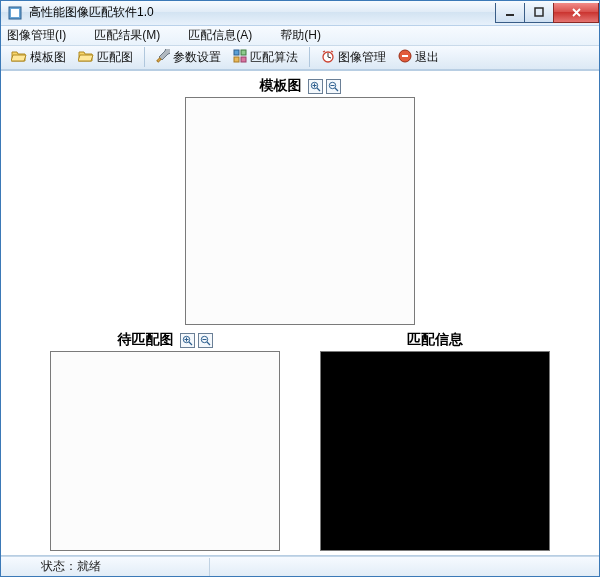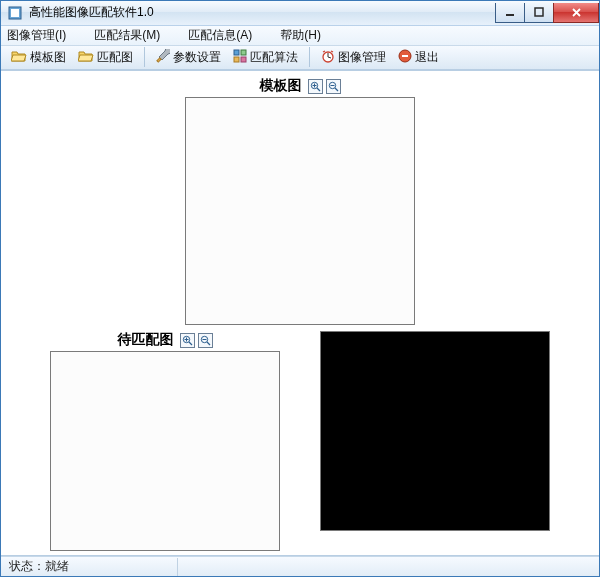--- a/index.html
+++ b/index.html
@@ -127,21 +127,21 @@
   .pane-box.small { width: 230px; height: 200px; }
   .pane-box.black { background: #000; }
   .statusbar {
     height: 22px;
     background: linear-gradient(#f6faff, #e2edf7);
     display: flex;
     align-items: center;
     border-top: 1px solid #c6d8e9;
     color: #222;
   }
-  .status-left { padding: 0 8px; }
+  .status-left { padding: 0 8px; margin-left: 32px; }
   .status-sep {
     width: 1px; height: 18px;
     background: #c0d2e3;
     margin-left: 100px;
   }
   .status-right {
     flex: 1 1 auto;
     text-align: center;
   }
   .lbl { white-space: nowrap; }
@@ -295,20 +295,23 @@
                   <path d="M2.5 4.5 h4" stroke="#2d5f8f" stroke-width="1"></path>
                   <path d="M7 7 L10 10" stroke="#2d5f8f" stroke-width="1.3"></path>
                 </svg>
             </span>
           </span>
         </div>
         <div class="pane-box small"></div>
       </div>
 
       <div class="pane">
+        <div class="pane-header">
+          <span class="pane-title lbl">匹配信息</span>
+        </div>
         <div class="pane-box small black"></div>
       </div>
     </div>
 
   </div>
 
   <div class="statusbar">
     <span class="status-left">
       <span class="lbl">状态：</span><span class="lbl">就绪</span>
     </span>

